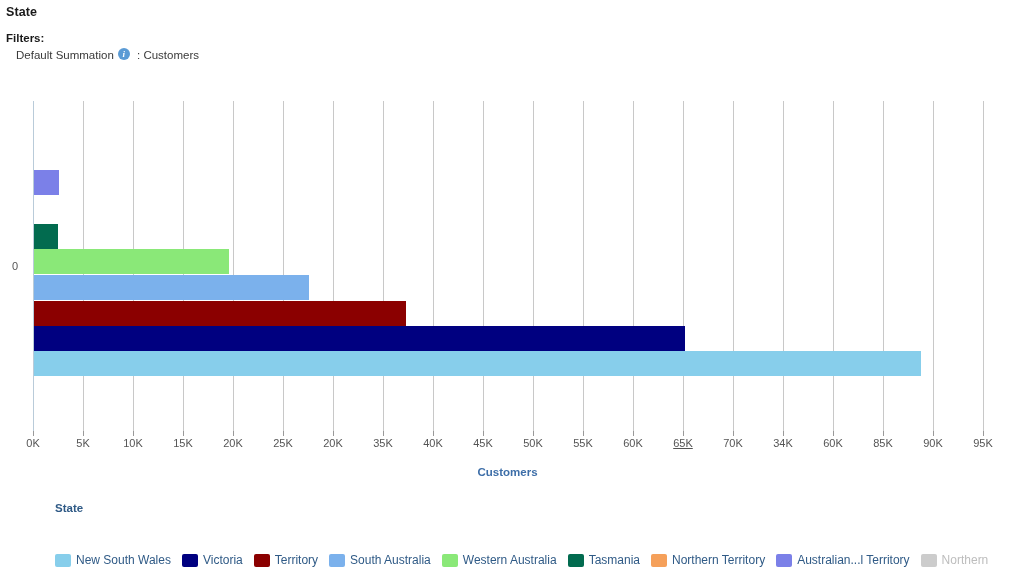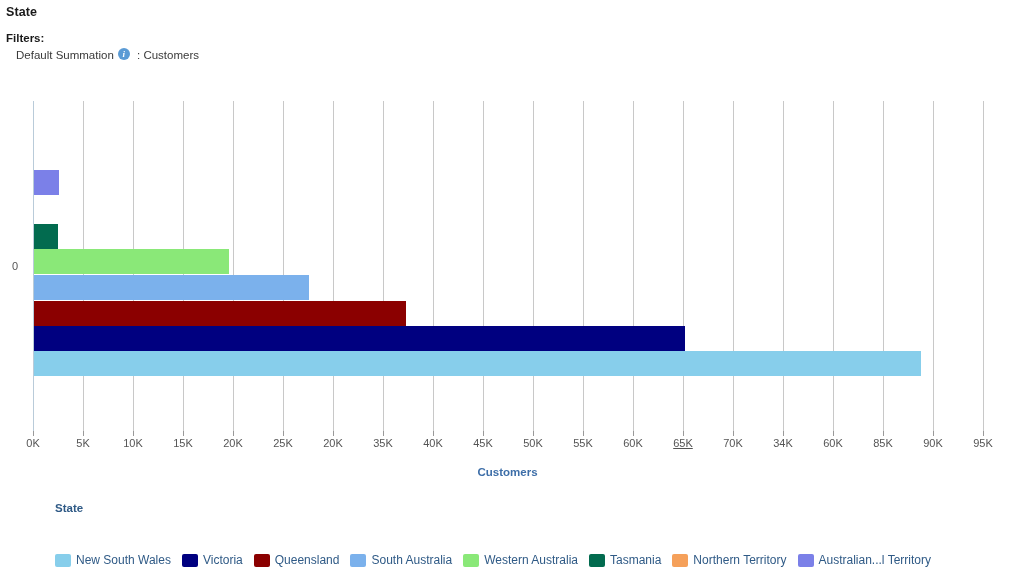--- a/index.html
+++ b/index.html
@@ -268,21 +268,21 @@
       <div class="legend-item">
         <span class="legend-swatch" style="background: rgb(135, 206, 235);"></span>
         <span class="legend-label">New South Wales</span>
       </div>
       <div class="legend-item">
         <span class="legend-swatch" style="background: rgb(0, 0, 128);"></span>
         <span class="legend-label">Victoria</span>
       </div>
       <div class="legend-item">
         <span class="legend-swatch" style="background: rgb(139, 0, 0);"></span>
-        <span class="legend-label">Queensland</span>
+        <span class="legend-label">Territory</span>
       </div>
       <div class="legend-item">
         <span class="legend-swatch" style="background: rgb(123, 177, 236);"></span>
         <span class="legend-label">South Australia</span>
       </div>
       <div class="legend-item">
         <span class="legend-swatch" style="background: rgb(138, 232, 120);"></span>
         <span class="legend-label">Western Australia</span>
       </div>
       <div class="legend-item">

